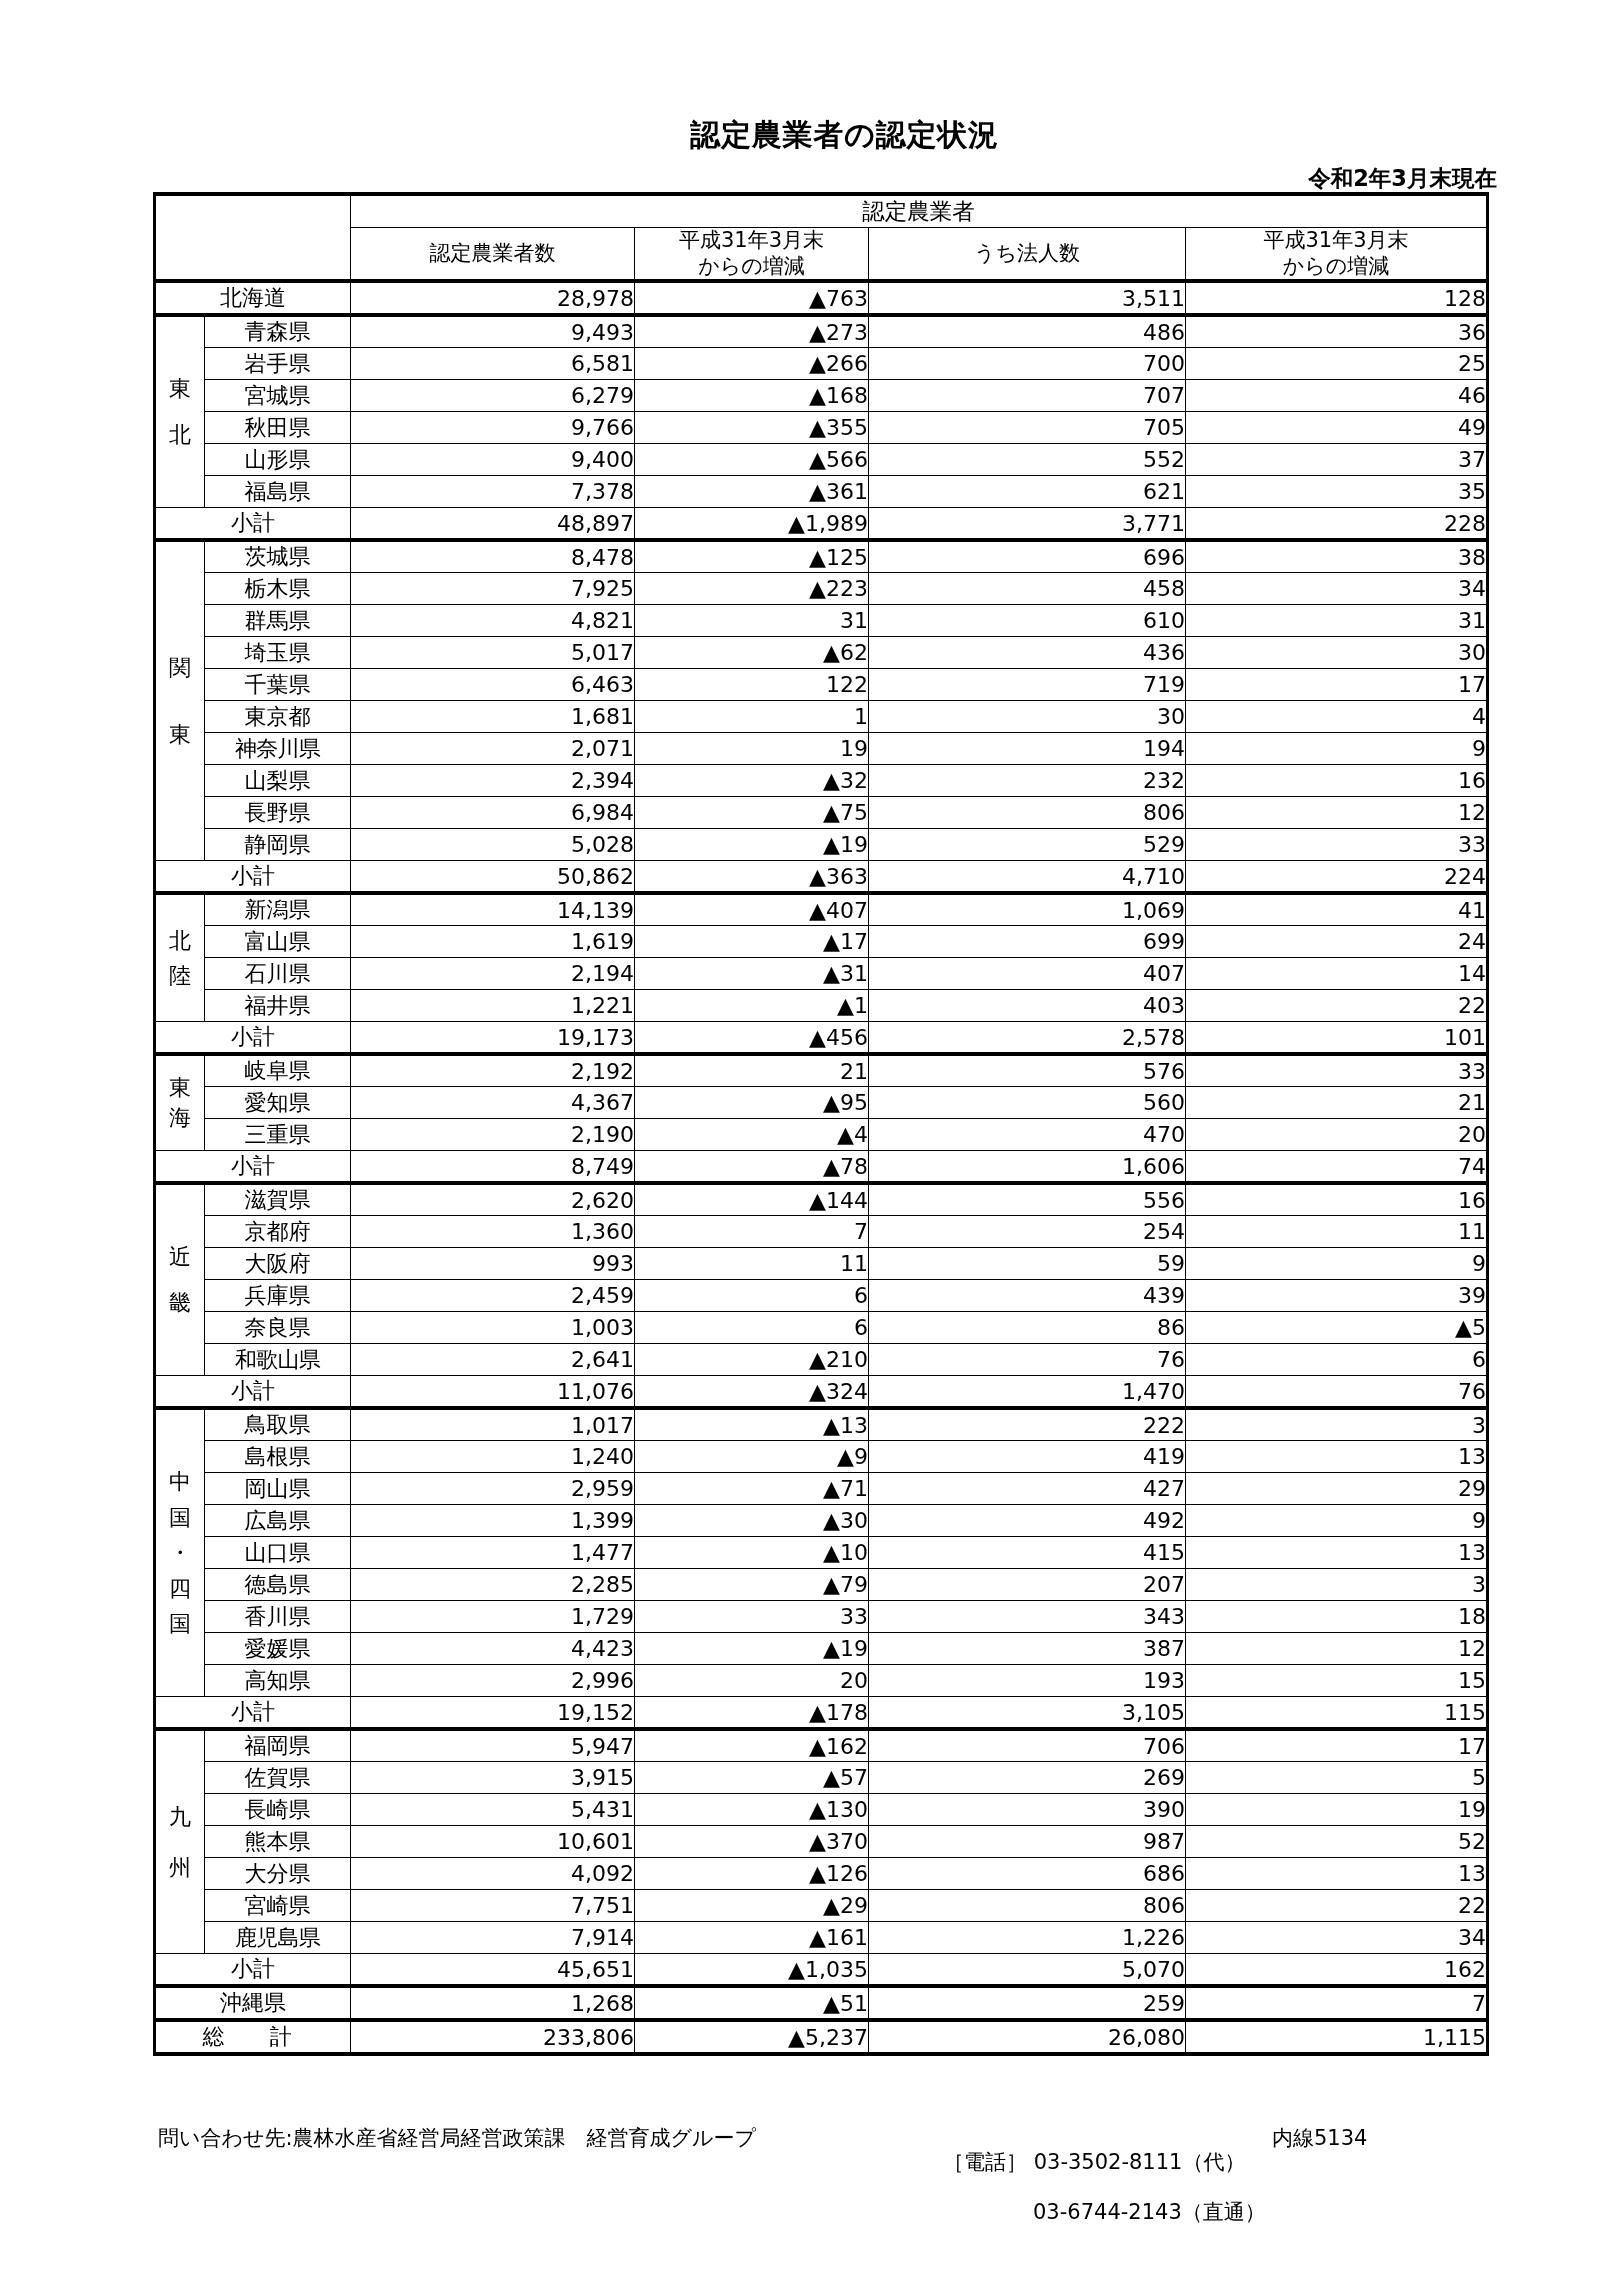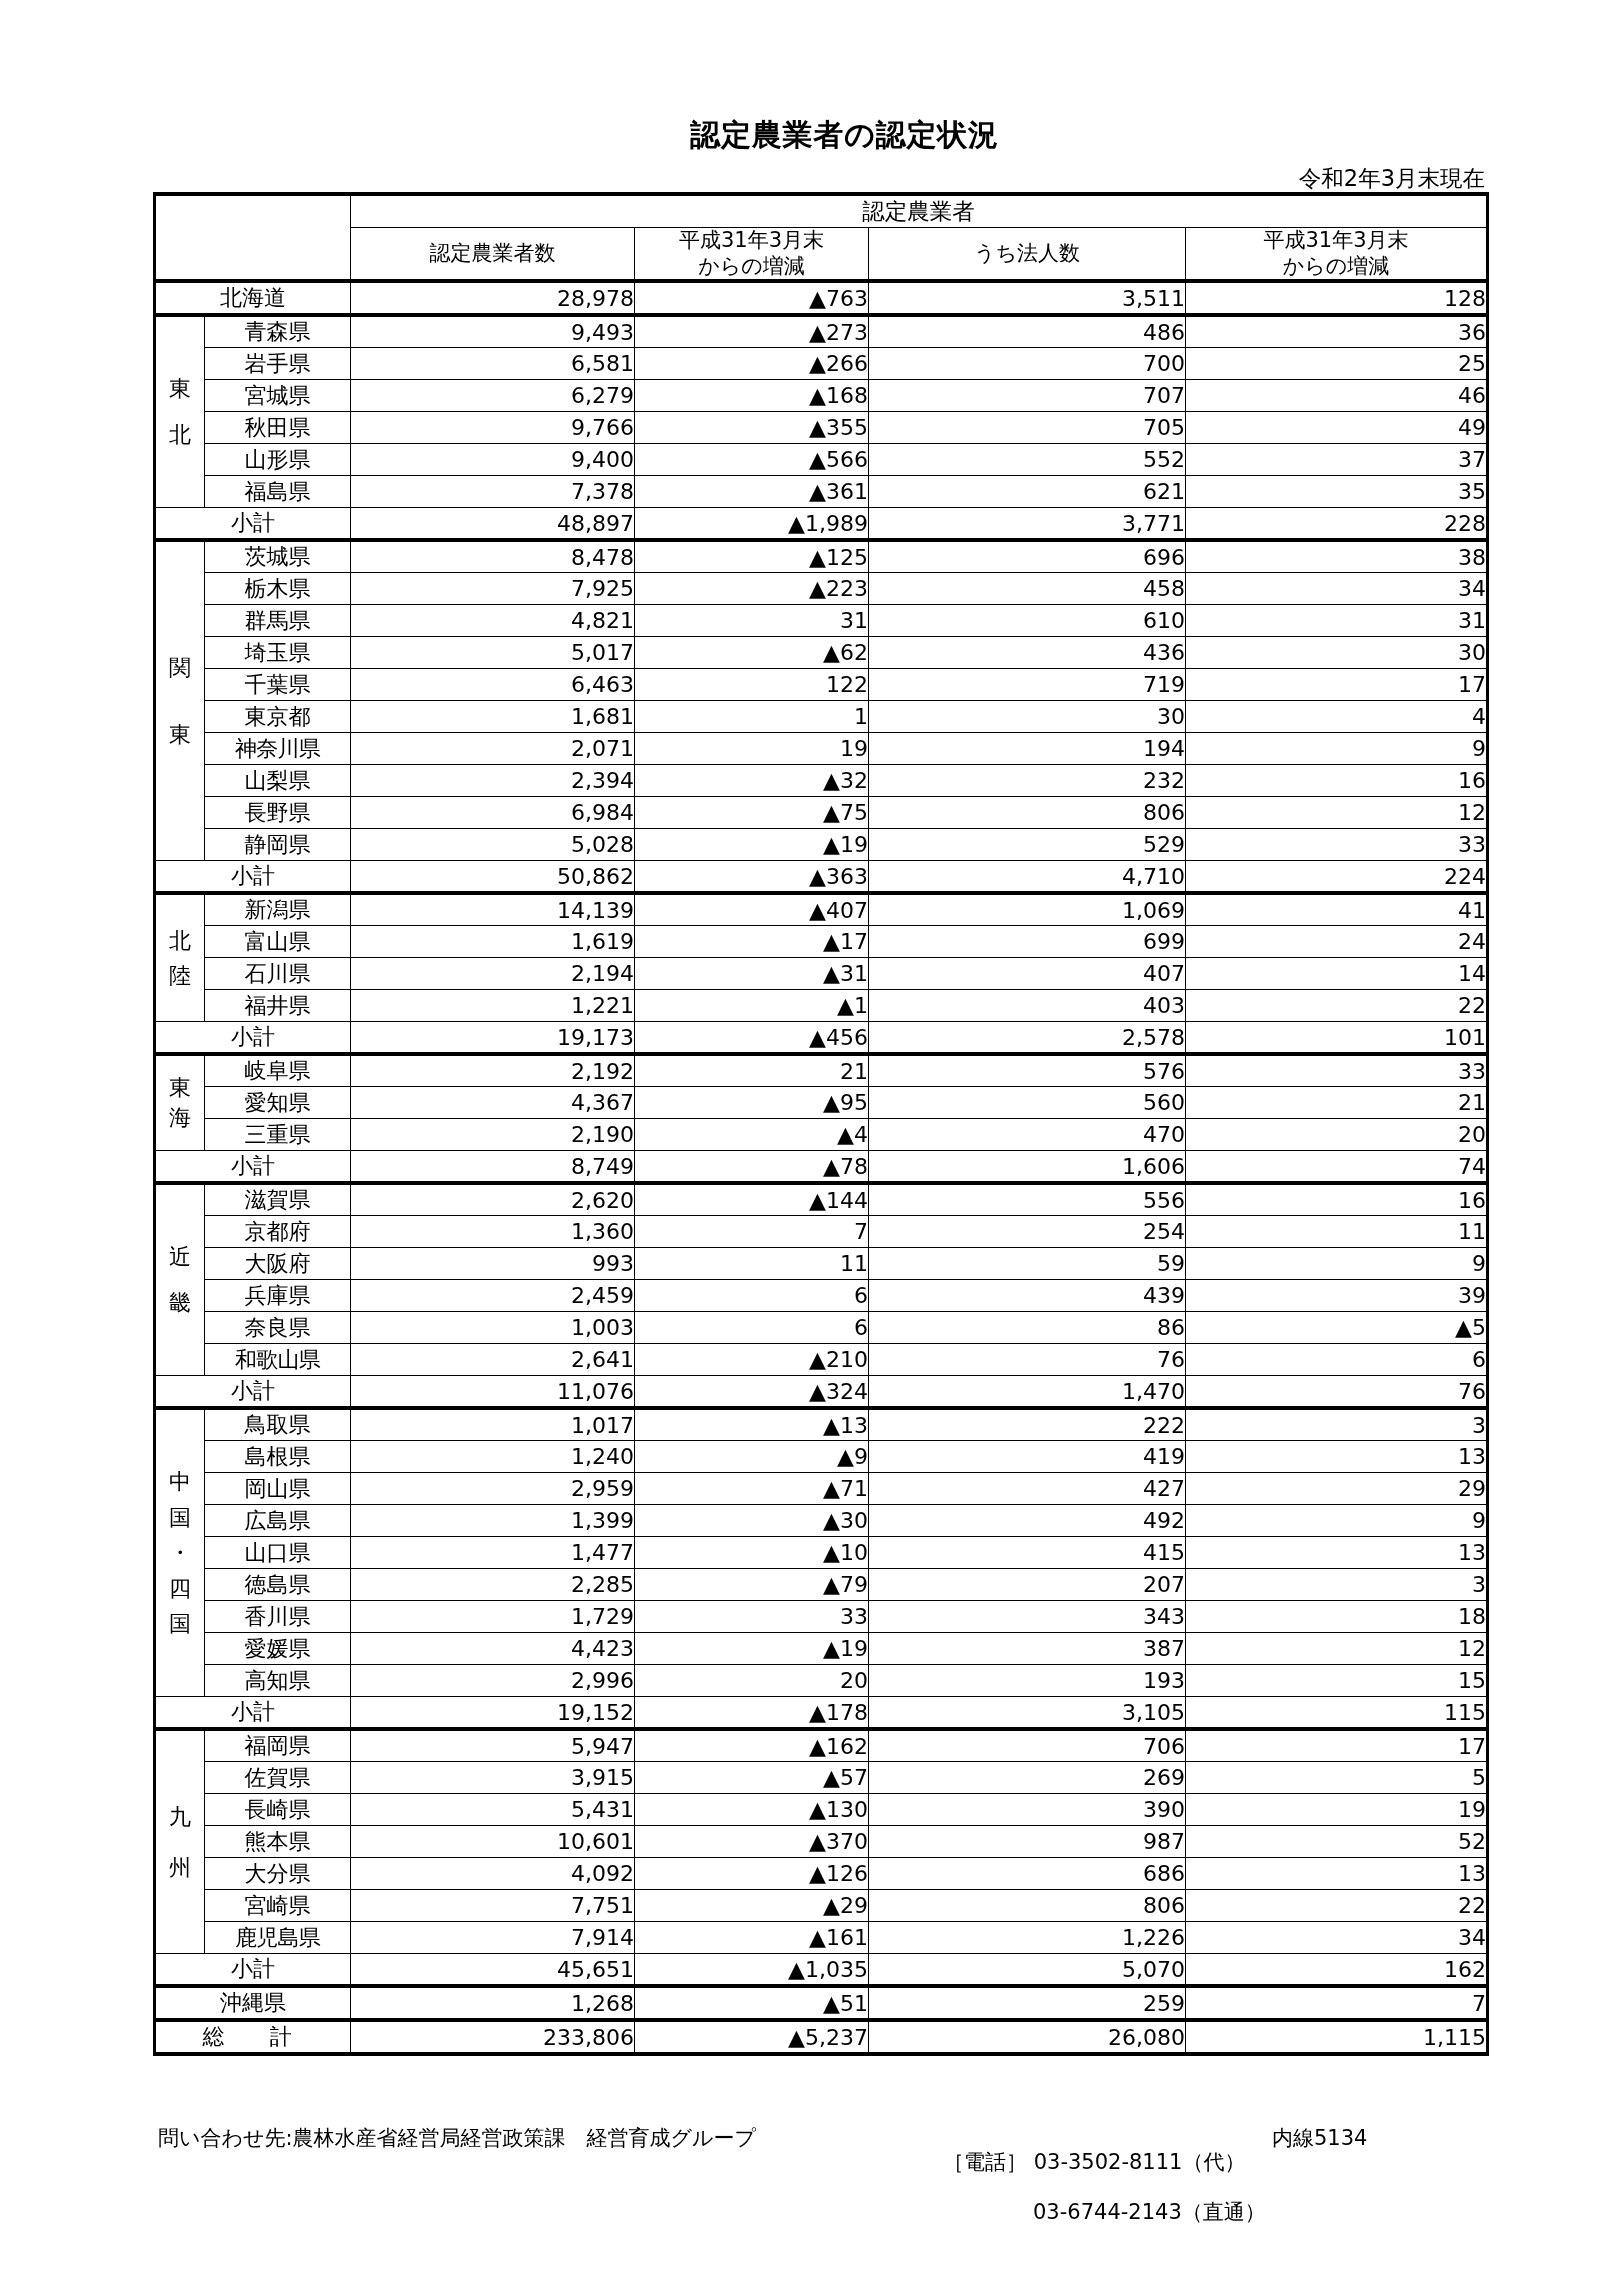--- a/index.html
+++ b/index.html
@@ -11,21 +11,21 @@
   }
   .page{position:relative;width:1623px;height:2295px;box-sizing:border-box;}
 
   
   .title{
     position:absolute;top:115px;left:0;width:1623px;
     text-align:center;font-size:30px;font-weight:bold;letter-spacing:0.8px;margin-left:33px;
   }
   .asof{
     position:absolute;top:163px;left:0;width:1485px;
-    text-align:right;font-size:22.5px;font-weight:normal;
+    text-align:right;font-size:22.5px;font-weight:bold;padding-left:12px;
   }
 
   
   .tbl-wrap{position:absolute;left:153px;top:192px;width:1332px;}
   table.main{
     border-collapse:collapse;
     width:1332px;
     table-layout:fixed;
     font-size:21px;
   }

